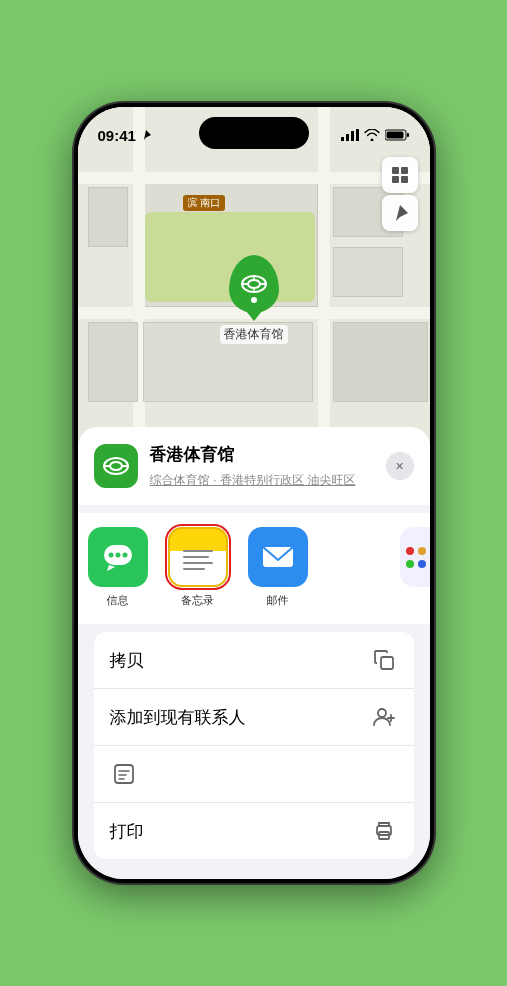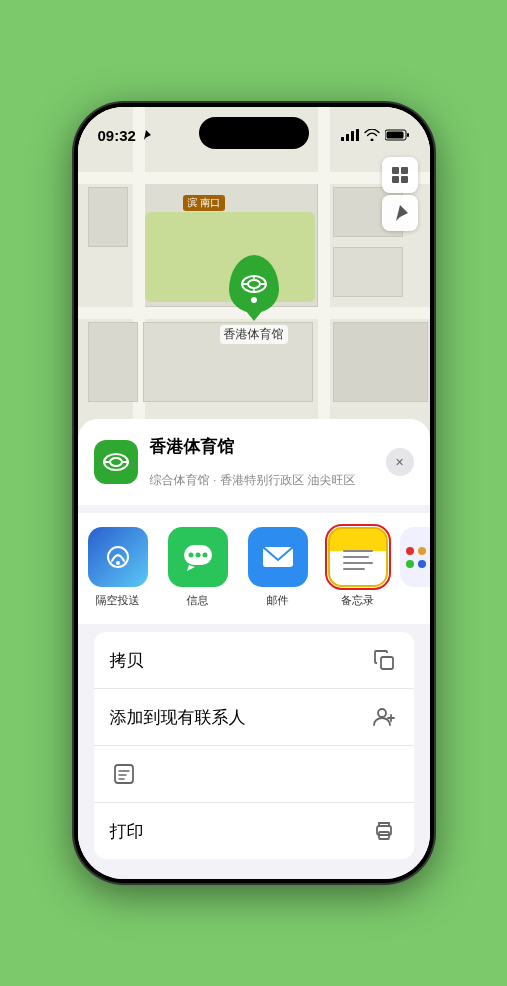--- a/index.html
+++ b/index.html
@@ -221,21 +221,22 @@
       flex: 1;
     }
     .venue-name {
       font-size: 17px;
       font-weight: 600;
       color: #000;
     }
     .venue-sub {
       font-size: 12px;
       color: #888;
-      margin-top: 14px;
+      margin-top: 6px;
+      text-decoration: underline;
     }
     .close-btn {
       width: 28px;
       height: 28px;
       background: #e5e5ea;
       border-radius: 50%;
       display: flex;
       align-items: center;
       justify-content: center;
       font-size: 14px;
@@ -441,21 +442,21 @@
         </div>
         <div class="map-control-btn">
           <svg width="20" height="20" viewBox="0 0 20 20" fill="none" xmlns="http://www.w3.org/2000/svg">
             <path d="M10 2L18 10L10 14L6 18L10 2Z" fill="#555"></path>
           </svg>
         </div>
       </div>
 
       <div class="status-bar">
         <div style="display:flex;align-items:center;gap:4px;">
-          <span class="status-time">09:32</span>
+          <span class="status-time">09:41</span>
           <svg width="12" height="12" viewBox="0 0 12 12">
             <path d="M6 1L11 6L6 8.5L4 11L6 1Z" fill="#000"></path>
           </svg>
         </div>
         <div class="status-icons">
 
           <svg width="18" height="12" viewBox="0 0 18 12">
             <rect x="0" y="8" width="3" height="4" rx="0.5" fill="#000"></rect>
             <rect x="5" y="5" width="3" height="7" rx="0.5" fill="#000"></rect>
             <rect x="10" y="2" width="3" height="10" rx="0.5" fill="#000"></rect>
@@ -492,65 +493,54 @@
         </div>
         <div class="venue-info">
           <div class="venue-name">香港体育馆</div>
           <div class="venue-sub">综合体育馆 · 香港特别行政区 油尖旺区</div>
         </div>
         <div class="close-btn">×</div>
       </div>
 
       <div class="share-apps">
 
-        <div class="app-item">
-          <div class="app-icon airdrop">
-            <svg width="32" height="32" viewBox="0 0 32 32" fill="none">
-              <circle cx="16" cy="16" r="10" stroke="white" stroke-width="2" fill="none"></circle>
-              <path d="M10 20 Q16 8 22 20" stroke="white" stroke-width="2" fill="none"></path>
-              <path d="M8 24 Q16 6 24 24" stroke="white" stroke-width="1.5" fill="none" opacity="0.6"></path>
-              <circle cx="16" cy="22" r="2" fill="white"></circle>
-            </svg>
-          </div>
-          <span class="app-label">隔空投送</span>
-        </div>
 
         <div class="app-item">
           <div class="app-icon messages">
             <svg width="34" height="34" viewBox="0 0 34 34" fill="none">
               <rect x="3" y="5" width="28" height="20" rx="10" fill="white"></rect>
               <polygon points="8,25 6,31 14,27" fill="white"></polygon>
               <circle cx="10" cy="15" r="2.5" fill="#2ac55a"></circle>
               <circle cx="17" cy="15" r="2.5" fill="#2ac55a"></circle>
               <circle cx="24" cy="15" r="2.5" fill="#2ac55a"></circle>
             </svg>
           </div>
           <span class="app-label">信息</span>
         </div>
 
         <div class="app-item">
-          <div class="app-icon mail">
-            <svg width="34" height="28" viewBox="0 0 34 28" fill="none">
-              <rect x="2" y="4" width="30" height="20" rx="3" fill="white"></rect>
-              <polyline points="2,4 17,17 32,4" stroke="#2d8cf0" stroke-width="2" fill="none"></polyline>
-            </svg>
-          </div>
-          <span class="app-label">邮件</span>
-        </div>
-
-        <div class="app-item">
           <div class="app-icon notes notes-selected">
             <div class="notes-lines">
               <div class="notes-line" style="width:30px;"></div>
               <div class="notes-line" style="width:26px;"></div>
               <div class="notes-line" style="width:30px;"></div>
               <div class="notes-line" style="width:22px;"></div>
             </div>
           </div>
           <span class="app-label">备忘录</span>
+        </div>
+
+        <div class="app-item">
+          <div class="app-icon mail">
+            <svg width="34" height="28" viewBox="0 0 34 28" fill="none">
+              <rect x="2" y="4" width="30" height="20" rx="3" fill="white"></rect>
+              <polyline points="2,4 17,17 32,4" stroke="#2d8cf0" stroke-width="2" fill="none"></polyline>
+            </svg>
+          </div>
+          <span class="app-label">邮件</span>
         </div>
 
         <div class="app-partial">
           <div class="partial-dots">
             <div class="dot-row">
               <div class="dot" style="background:#e03030;"></div>
               <div class="dot" style="background:#e0a030;"></div>
             </div>
             <div class="dot-row">
               <div class="dot" style="background:#30c030;"></div>

